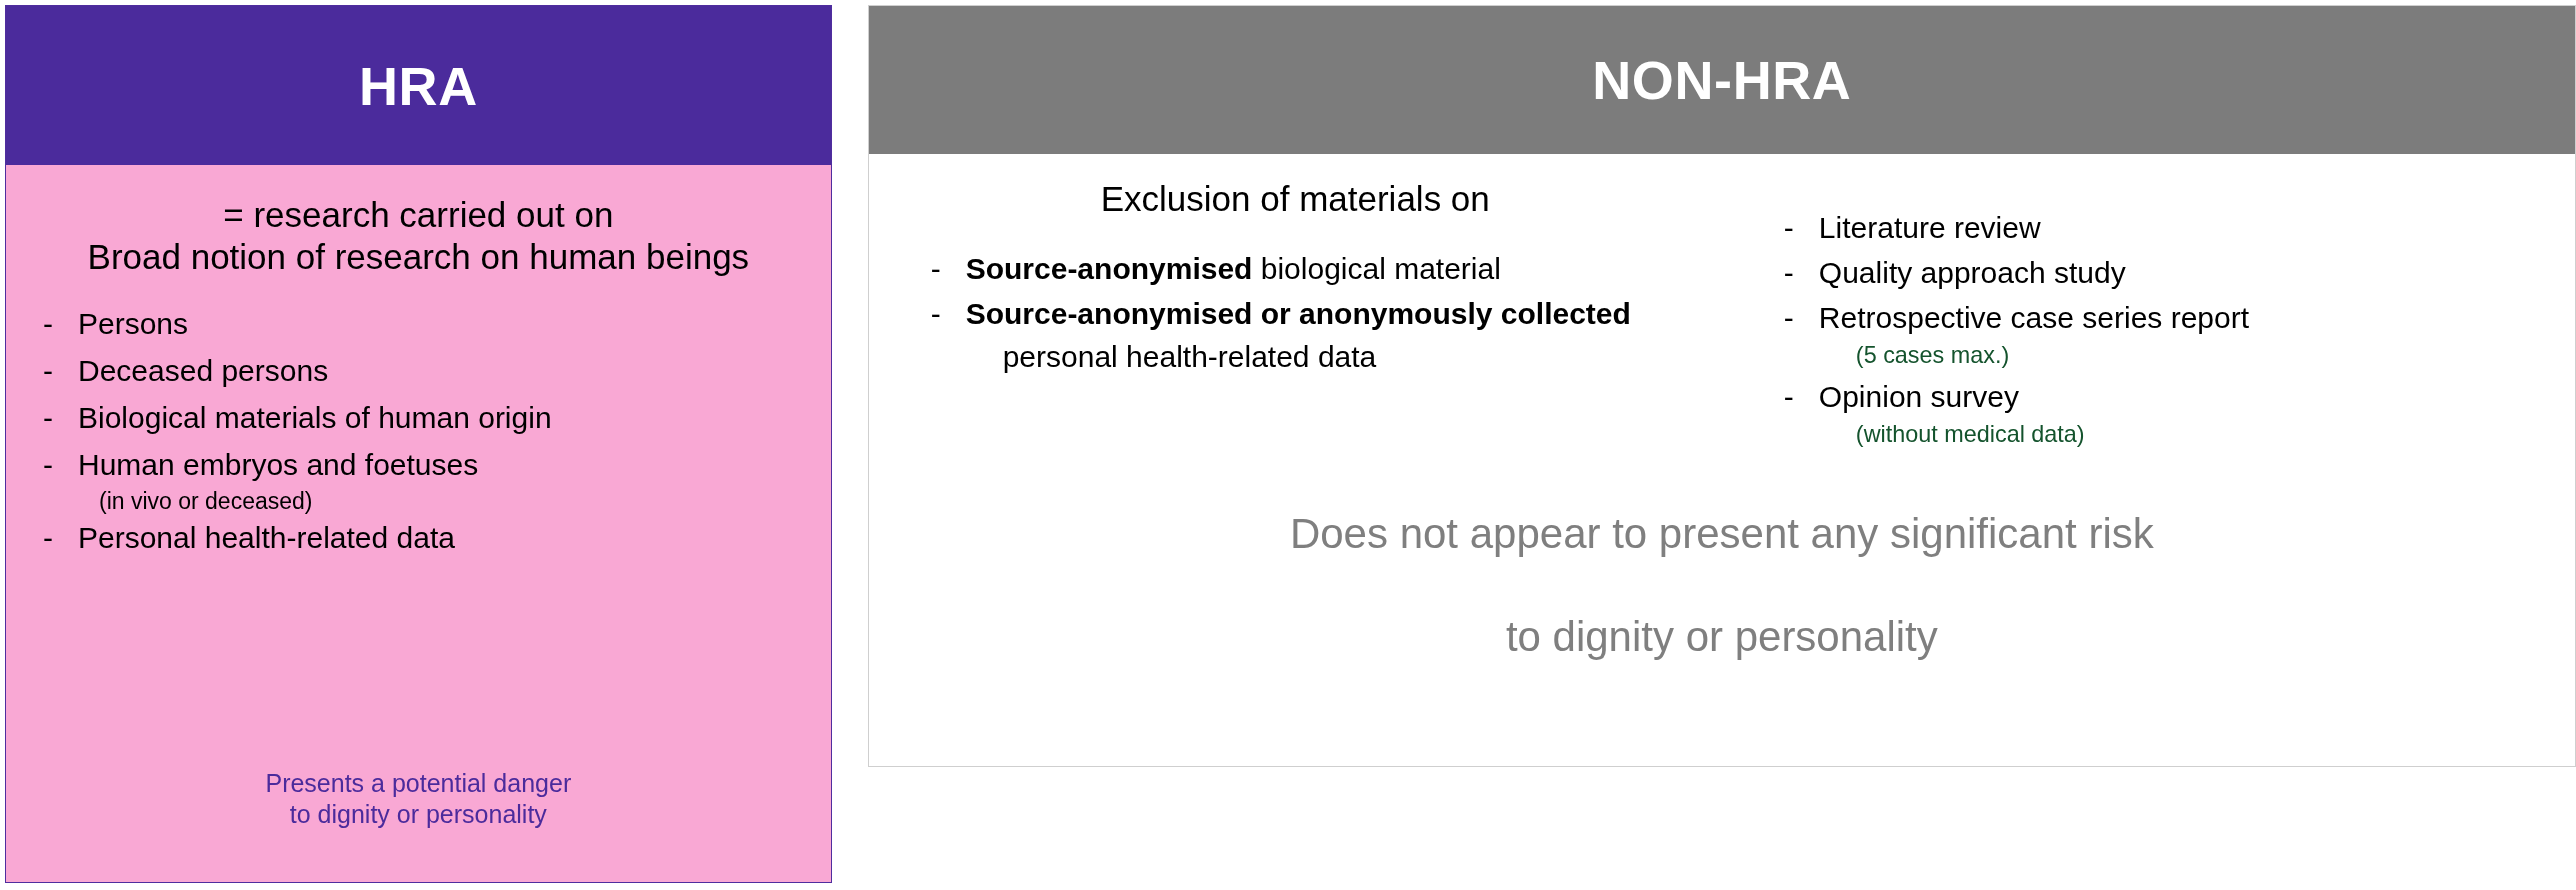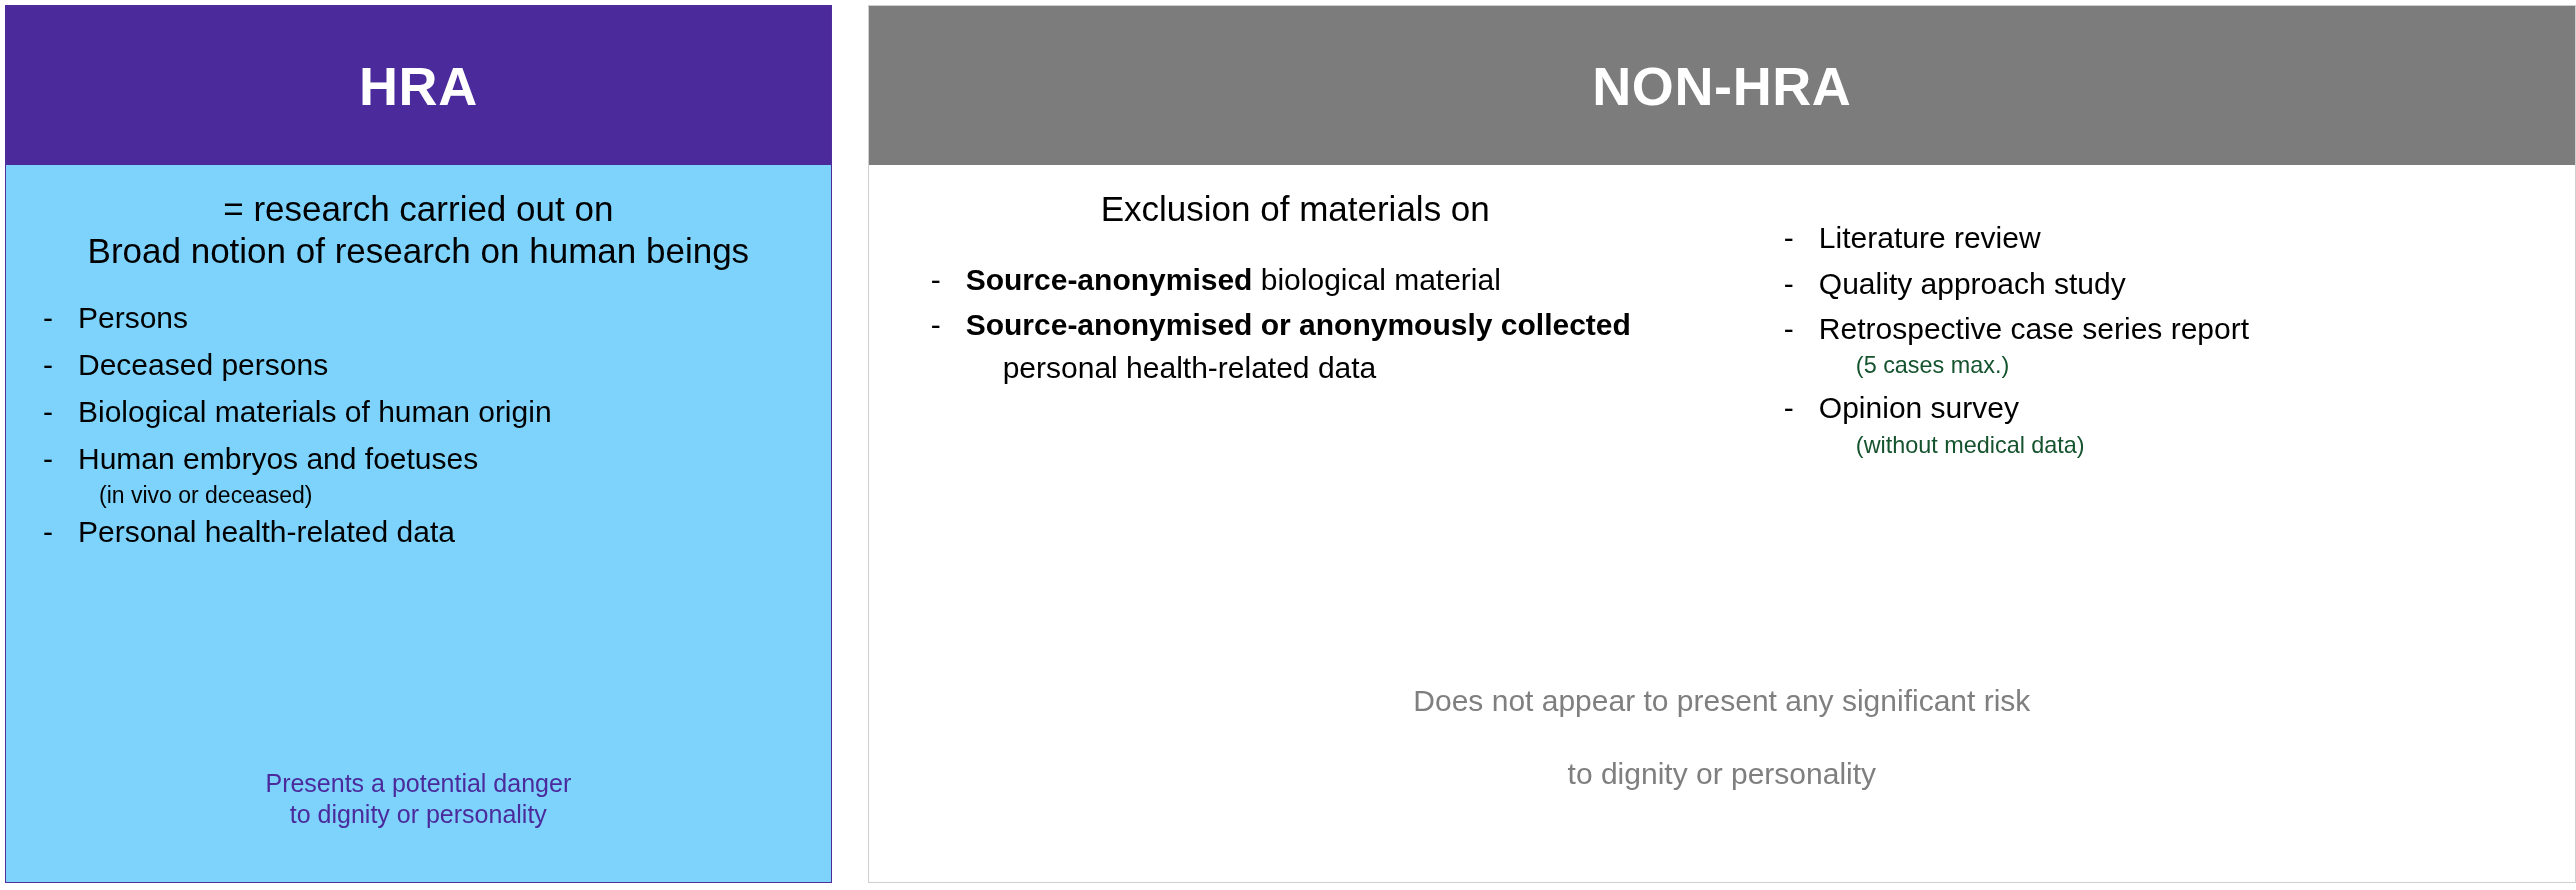--- a/index.html
+++ b/index.html
@@ -24,24 +24,25 @@
     align-items: flex-start;
   }
 
   
   .panel-hra {
     width: 827px;
     margin-left: 5px;
     margin-top: 5px;
     border: 1.9px solid #4f2d9e;
     box-sizing: border-box;
-    background: #7dd3fc;
+    background: #f9a8d4;
     height: 878px;
     display: flex;
     flex-direction: column;
+    gap: 6px;
   }
   .panel-hra .head {
     background: #4b2b9c;
     color: #ffffff;
     height: 159px;
     display: flex;
     align-items: center;
     justify-content: center;
   }
   .panel-hra .head-title {
@@ -96,21 +97,21 @@
     color: #4b2b9c;
     font-size: 25px;
     line-height: 1.22;
   }
 
   
   .panel-nonhra {
     width: 1709px;
     margin-left: 36px;
     margin-top: 5px;
-    height: 878px;
+    height: 762px;
     border: 1.2px solid #cfcfcf;
     box-sizing: border-box;
     background: #ffffff;
     display: flex;
     flex-direction: column;
   }
   .panel-nonhra .head {
     background: #7c7c7c;
     color: #ffffff;
     height: 159px;
@@ -162,21 +163,21 @@
   }
   .col-sub {
     font-size: 23.4px;
     color: #14532d;
     margin: -2.5px 0 8.6px 72px;
     line-height: 1.2;
   }
   .nonhra-foot {
     text-align: center;
     color: #7f7f7f;
-    font-size: 30px;
+    font-size: 42px;
     line-height: 1.22;
     margin-bottom: 53px;
     white-space: pre-line;
   }
 </style>
 </head>
 <body>
 
 <div class="board">
 

